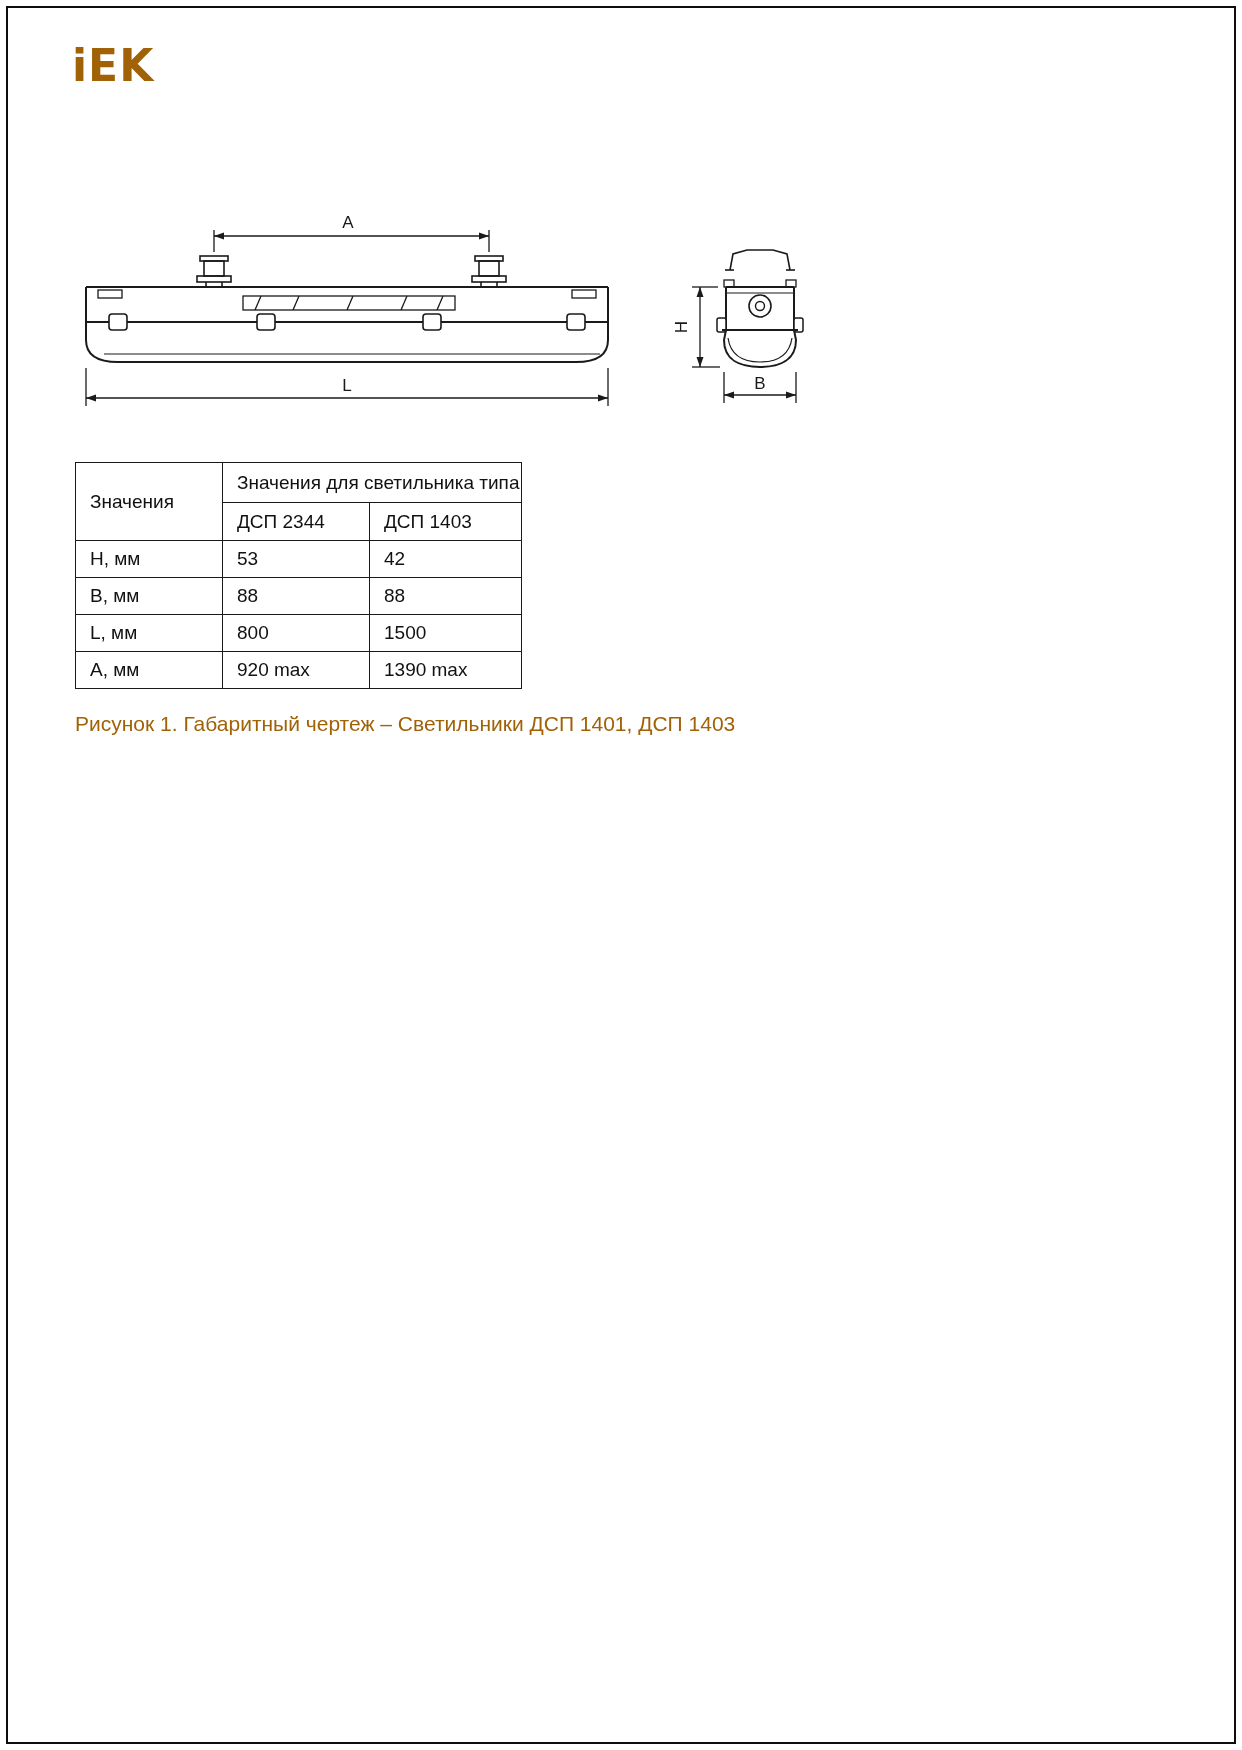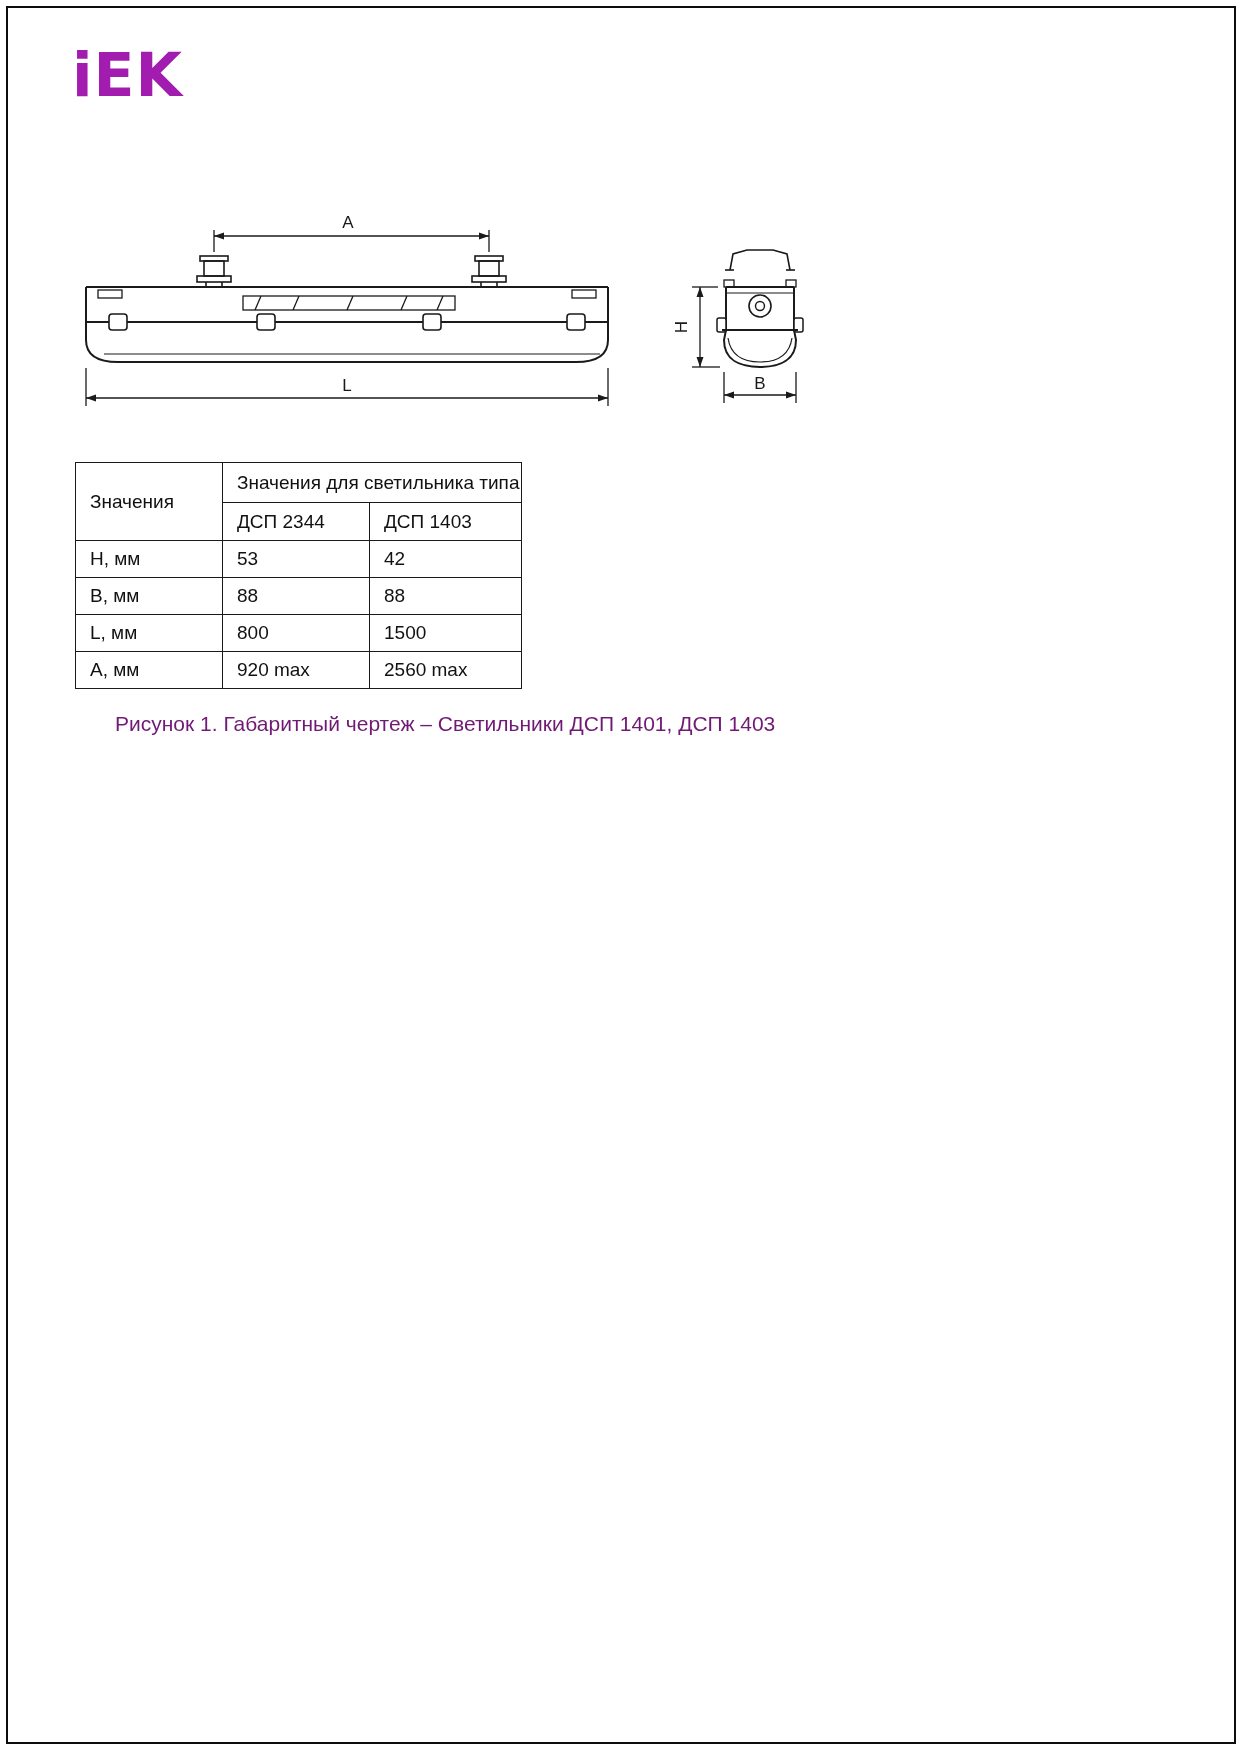--- a/index.html
+++ b/index.html
@@ -6,40 +6,40 @@
   body{
     width:1242px;height:1750px;position:relative;background:#ffffff;
     font-family:"Liberation Sans",sans-serif;color:#1a1a1a;overflow:hidden;
   }
   .page-frame{
     position:absolute;left:6px;top:6px;right:6px;bottom:6px;
     border:2px solid #0d0d0d;pointer-events:none;
   }
   .logo{
     position:absolute;left:72px;top:40px;
-    font-size:60px;font-weight:800;letter-spacing:1px;color:#a21caf;
+    font-size:44px;font-weight:800;letter-spacing:1px;color:#a16207;
     font-family:"DejaVu Sans","Liberation Sans",sans-serif;
   }
   .drawing-svg{position:absolute;left:0;top:190px;}
   .dim-label{font-size:17px;fill:#1a1a1a;font-family:"Liberation Sans",sans-serif;}
   table.spec{
     position:absolute;left:75px;top:462px;width:446px;
     border-collapse:collapse;table-layout:fixed;
     font-size:19px;color:#111;
   }
   table.spec td{
     border:1.5px solid #1a1a1a;
     padding:6px 8px 6px 14px;
     vertical-align:middle;
     white-space:nowrap;
     overflow:hidden;
   }
   .caption{
     position:absolute;left:75px;top:712px;
-    font-size:21px;color:#701a75;margin-left:40px;
+    font-size:21px;color:#a16207;
   }
 </style>
 </head>
 <body>
 
 <div class="page-frame"></div>
 
 <div class="logo">iEK</div>
 
 <svg class="drawing-svg" width="1242" height="260" viewBox="0 0 1242 260">
@@ -180,18 +180,18 @@
       <td>88</td>
     </tr>
     <tr style="height:37px">
       <td>L, мм</td>
       <td>800</td>
       <td>1500</td>
     </tr>
     <tr style="height:37px">
       <td>A, мм</td>
       <td>920 max</td>
-      <td>2560 max</td>
+      <td>1390 max</td>
     </tr>
   </tbody>
 </table>
 
 <div class="caption">Рисунок 1. Габаритный чертеж – Светильники ДСП 1401, ДСП 1403</div>
 
 </body></html>

